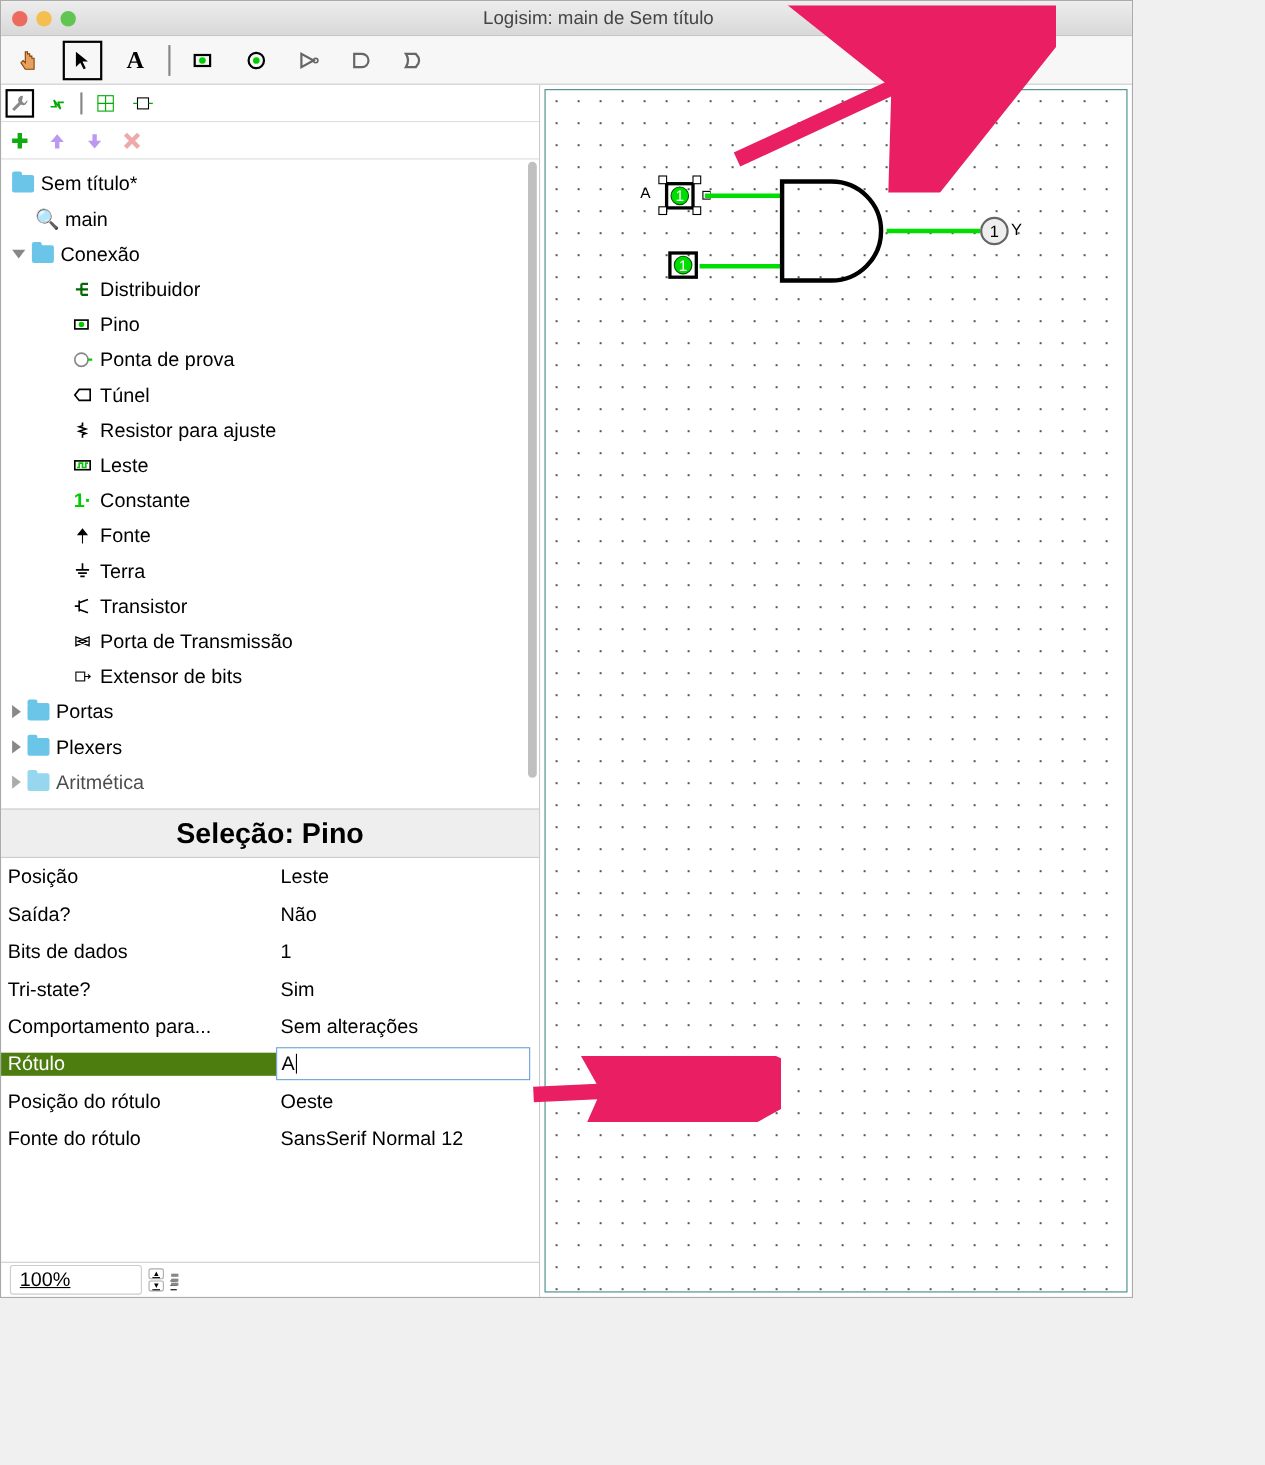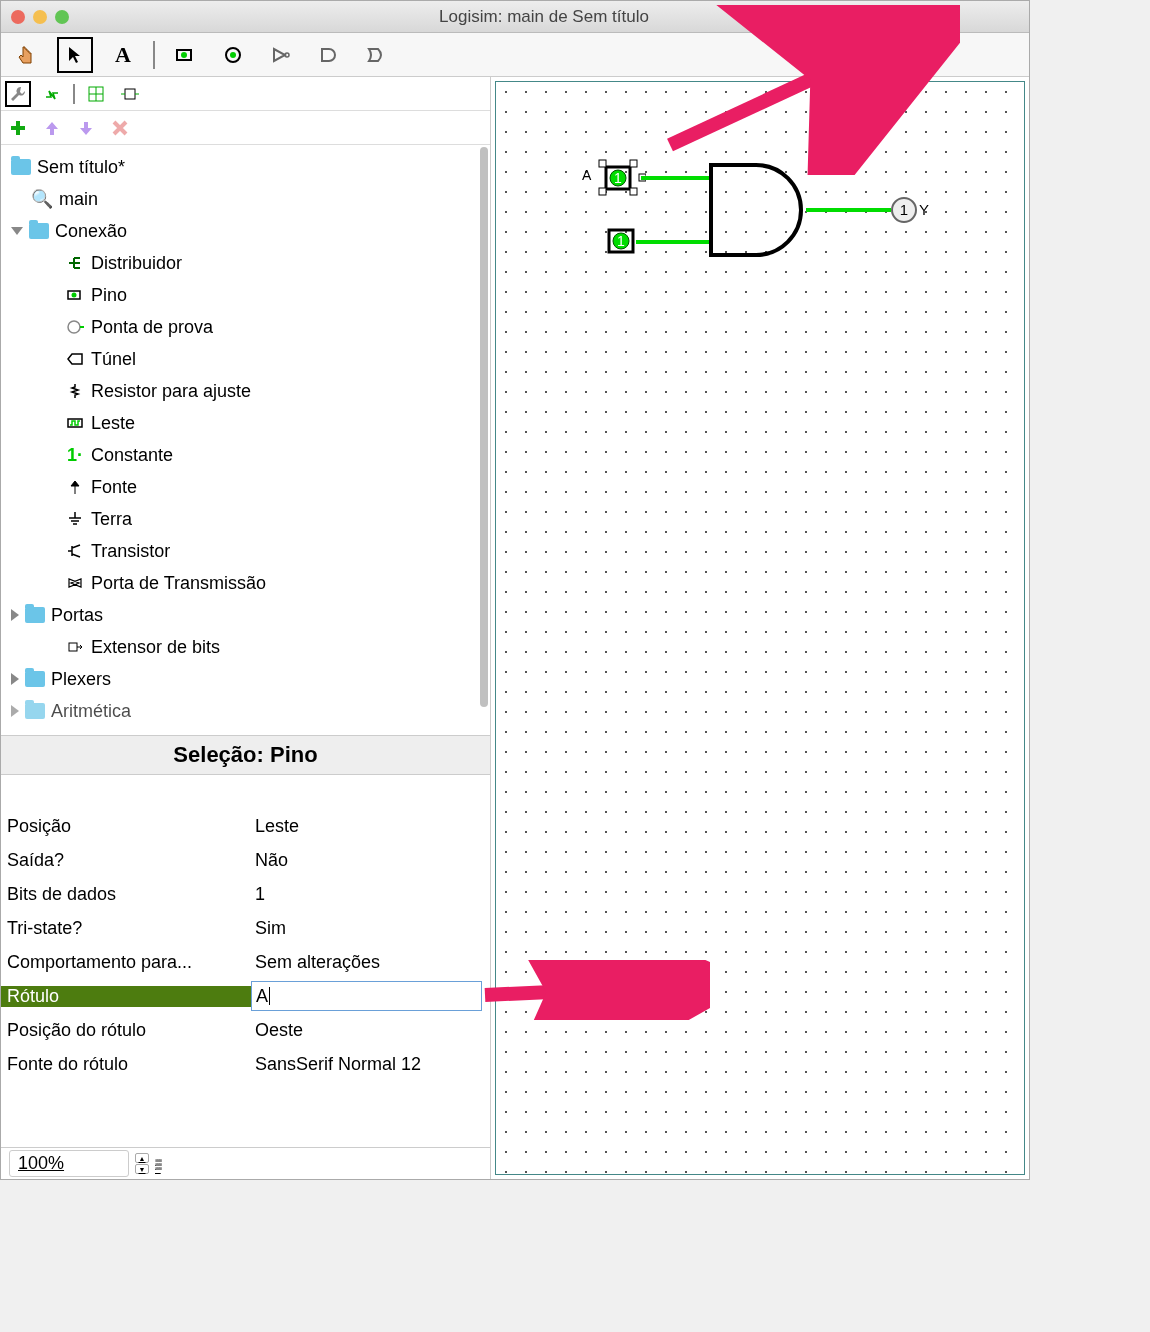--- a/index.html
+++ b/index.html
@@ -21,22 +21,22 @@
 .tree { flex: 0 0 590px; overflow: auto; padding: 6px 4px; position: relative; }
 .tree-item { display: flex; align-items: center; height: 32px; font-size: 18px; cursor: pointer; gap: 6px; }
 .ind0 { padding-left: 6px; } .ind1 { padding-left: 28px; } .ind2 { padding-left: 60px; }
 .disc { width: 0; height: 0; border-style: solid; }
 .disc.open { border-width: 8px 6px 0 6px; border-color: #888 transparent transparent transparent; }
 .disc.closed { border-width: 6px 0 6px 8px; border-color: transparent transparent transparent #888; }
 .folder-icon { width: 20px; height: 16px; background: #6bc5e8; border-radius: 2px; position: relative; }
 .folder-icon:before { content: ""; position: absolute; top: -3px; left: 0; width: 9px; height: 4px; background: #6bc5e8; border-radius: 2px 2px 0 0; }
 .comp-icon { width: 20px; height: 20px; display: flex; align-items: center; justify-content: center; }
 .scrollbar { position: absolute; right: 2px; top: 2px; width: 8px; height: 560px; background: #c0c0c0; border-radius: 4px; }
-.props-title { font-size: 22px; font-weight: bold; text-align: center; padding: 6px 0; border-top: 1px solid #ccc; border-bottom: 1px solid #ccc; background: #eee; }
-.props { flex: 1; margin-top: 34px; }
+.props-title { font-size: 26px; font-weight: bold; text-align: center; padding: 6px 0; border-top: 1px solid #ccc; border-bottom: 1px solid #ccc; background: #eee; }
+.props { flex: 1; }
 .prop-row { display: flex; height: 34px; align-items: center; font-size: 18px; }
 .prop-label { width: 250px; padding-left: 6px; } .prop-val { flex: 1; padding-left: 4px; }
 .prop-row.sel .prop-label { background: #4d7c0f; color: #fff; }
 .prop-row.sel .prop-val { border: 1px solid #6aa0d8; height: 30px; display: flex; align-items: center; margin-right: 8px; }
 .zoom-bar { height: 32px; border-top: 1px solid #ccc; display: flex; align-items: center; padding: 0 8px; font-size: 18px; gap: 6px; text-decoration: underline; }
 .zoom-val { border: 1px solid #ccc; border-radius: 3px; padding: 2px 8px; width: 120px; }
 .spinner { width: 14px; display: flex; flex-direction: column; gap: 1px; }
 .spin-btn { height: 10px; background: #fff; border: 1px solid #aaa; border-radius: 2px; font-size: 7px; display: flex; align-items: center; justify-content: center; }
 .grid-icon { color: #888; letter-spacing: -2px; font-size: 11px; line-height: 4px; }
 .canvas { flex: 1; position: relative; background: #fff; background-image: radial-gradient(#555 1px, transparent 1px); background-size: 20px 20px; border: 1px solid #488; margin: 4px; }
@@ -247,33 +247,33 @@
             <span>Transistor</span>
           </div>
         <div class="tree-item ind2">
             <span class="comp-icon">
               <svg width="18" height="18">
                 <path d="M3 5 L3 13 L13 9 Z M15 5 L15 13 L5 9 Z" fill="none" stroke="#000" stroke-width="1.2"></path>
               </svg>
             </span>
             <span>Porta de Transmissão</span>
           </div>
+        <div class="tree-item ind2">
+            <span class="comp-icon">
+              <svg width="18" height="18">
+                <rect x="3" y="5" width="8" height="8" fill="none" stroke="#000"></rect>
+                <path d="M11 9 L16 9 M14 7 L16 9 L14 11" stroke="#000" fill="none"></path>
+              </svg>
+            </span>
+            <span>Extensor de bits</span>
+          </div>
         <div class="tree-item ind0">
             <div class="disc closed"></div>
             <div class="folder-icon"></div>
             <span>Portas</span>
-          </div>
-        <div class="tree-item ind2">
-            <span class="comp-icon">
-              <svg width="18" height="18">
-                <rect x="3" y="5" width="8" height="8" fill="none" stroke="#000"></rect>
-                <path d="M11 9 L16 9 M14 7 L16 9 L14 11" stroke="#000" fill="none"></path>
-              </svg>
-            </span>
-            <span>Extensor de bits</span>
           </div>
         <div class="tree-item ind0">
             <div class="disc closed"></div>
             <div class="folder-icon"></div>
             <span>Plexers</span>
           </div>
         <div class="tree-item ind0" style="opacity:0.7">
             <div class="disc closed"></div>
             <div class="folder-icon"></div>
             <span>Aritmética</span>

